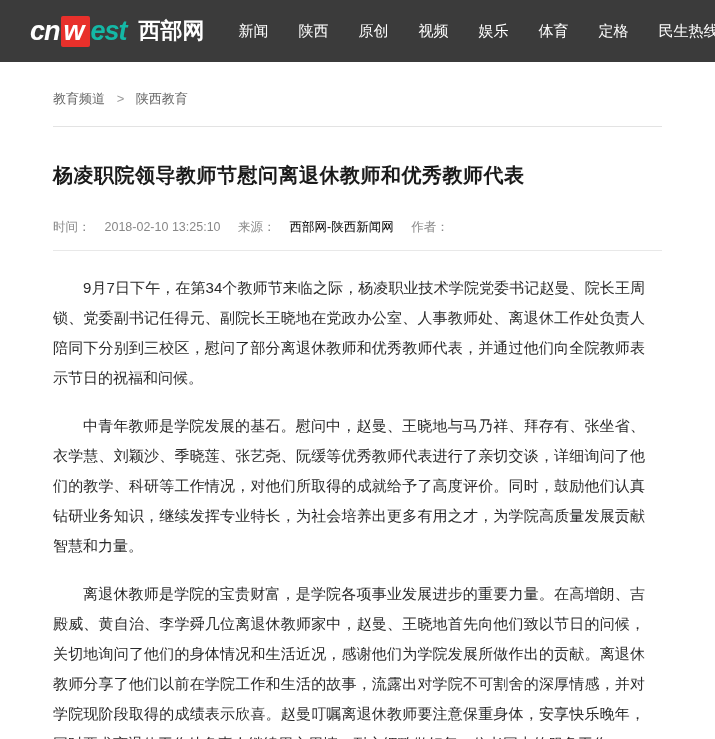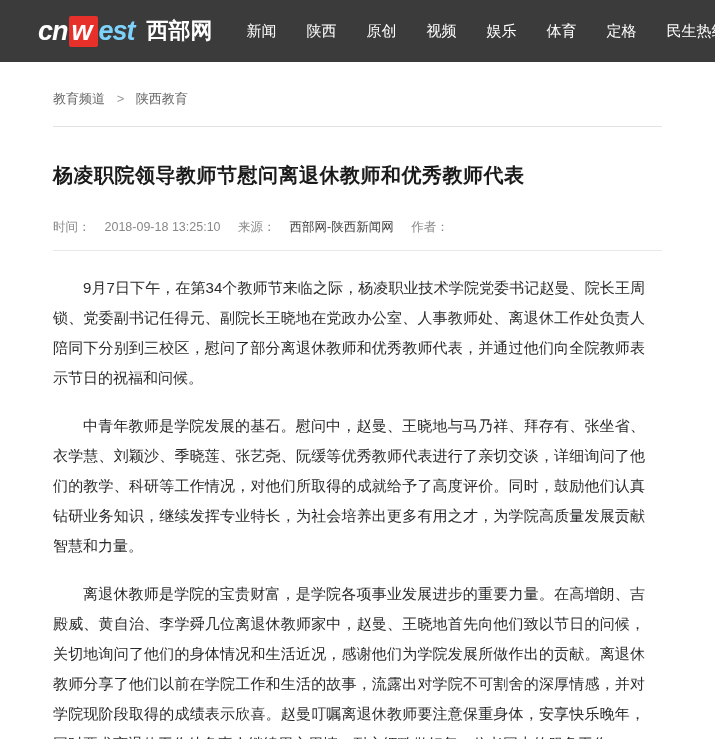--- a/index.html
+++ b/index.html
@@ -29,36 +29,35 @@
     align-items: center;
     margin-right: 34px;
     white-space: nowrap;
   }
   .logo-cn {
     color: #ffffff;
     font-size: 27px;
     font-weight: bold;
     font-style: italic;
     letter-spacing: -1px;
-    margin-left: 8px;
   }
   .logo-w {
     display: inline-block;
     background: #e8302b;
     color: #ffffff;
     font-size: 27px;
     font-weight: bold;
     font-style: italic;
     padding: 0 5px 1px 3px;
     margin: 0 1px;
     line-height: 30px;
     border-radius: 2px;
   }
   .logo-est {
-    color: #7dd3fc;
+    color: #14b8a6;
     font-size: 27px;
     font-weight: bold;
     font-style: italic;
     letter-spacing: -1px;
   }
   .logo-cntxt {
     color: #ffffff;
     font-size: 22px;
     font-weight: bold;
     margin-left: 12px;
@@ -114,21 +113,21 @@
     letter-spacing: 0.5px;
   }
 
   .meta {
     font-size: 12.5px;
     color: #888;
     margin-top: 30px;
     padding-bottom: 14px;
   }
   .meta .item { margin-right: 14px; }
-  .meta .src-link { color: #404040; text-decoration: none; }
+  .meta .src-link { color: #000000; text-decoration: none; }
 
   .meta-divider {
     height: 1px;
     background: #e8e8e8;
   }
 
   .article {
     margin-top: 22px;
     font-size: 15px;
     line-height: 2.0;
@@ -167,21 +166,21 @@
   <div class="breadcrumb">
     <a href="#">教育频道</a>
     <span class="sep">&gt;</span>
     <a href="#">陕西教育</a>
   </div>
   <div class="divider"></div>
 
   <h1 class="headline">杨凌职院领导教师节慰问离退休教师和优秀教师代表</h1>
 
   <div class="meta">
-    <span class="item">时间：</span><span class="item">2018-09-18 13:25:10</span>
+    <span class="item">时间：</span><span class="item">2018-02-10 13:25:10</span>
     <span class="item">来源：</span><a href="#" class="src-link item">西部网-陕西新闻网</a>
     <span class="item">作者：</span><span class="item"></span>
   </div>
   <div class="meta-divider"></div>
 
   <div class="article">
     <p>9月7日下午，在第34个教师节来临之际，杨凌职业技术学院党委书记赵曼、院长王周锁、党委副书记任得元、副院长王晓地在党政办公室、人事教师处、离退休工作处负责人陪同下分别到三校区，慰问了部分离退休教师和优秀教师代表，并通过他们向全院教师表示节日的祝福和问候。</p>
     <p>中青年教师是学院发展的基石。慰问中，赵曼、王晓地与马乃祥、拜存有、张坐省、衣学慧、刘颖沙、季晓莲、张艺尧、阮缓等优秀教师代表进行了亲切交谈，详细询问了他们的教学、科研等工作情况，对他们所取得的成就给予了高度评价。同时，鼓励他们认真钻研业务知识，继续发挥专业特长，为社会培养出更多有用之才，为学院高质量发展贡献智慧和力量。</p>
     <p>离退休教师是学院的宝贵财富，是学院各项事业发展进步的重要力量。在高增朗、吉殿威、黄自治、李学舜几位离退休教师家中，赵曼、王晓地首先向他们致以节日的问候，关切地询问了他们的身体情况和生活近况，感谢他们为学院发展所做作出的贡献。离退休教师分享了他们以前在学院工作和生活的故事，流露出对学院不可割舍的深厚情感，并对学院现阶段取得的成绩表示欣喜。赵曼叮嘱离退休教师要注意保重身体，安享快乐晚年，同时要求离退休工作处负责人继续用心用情、耐心细致做好每一位老同志的服务工作。</p>
 

